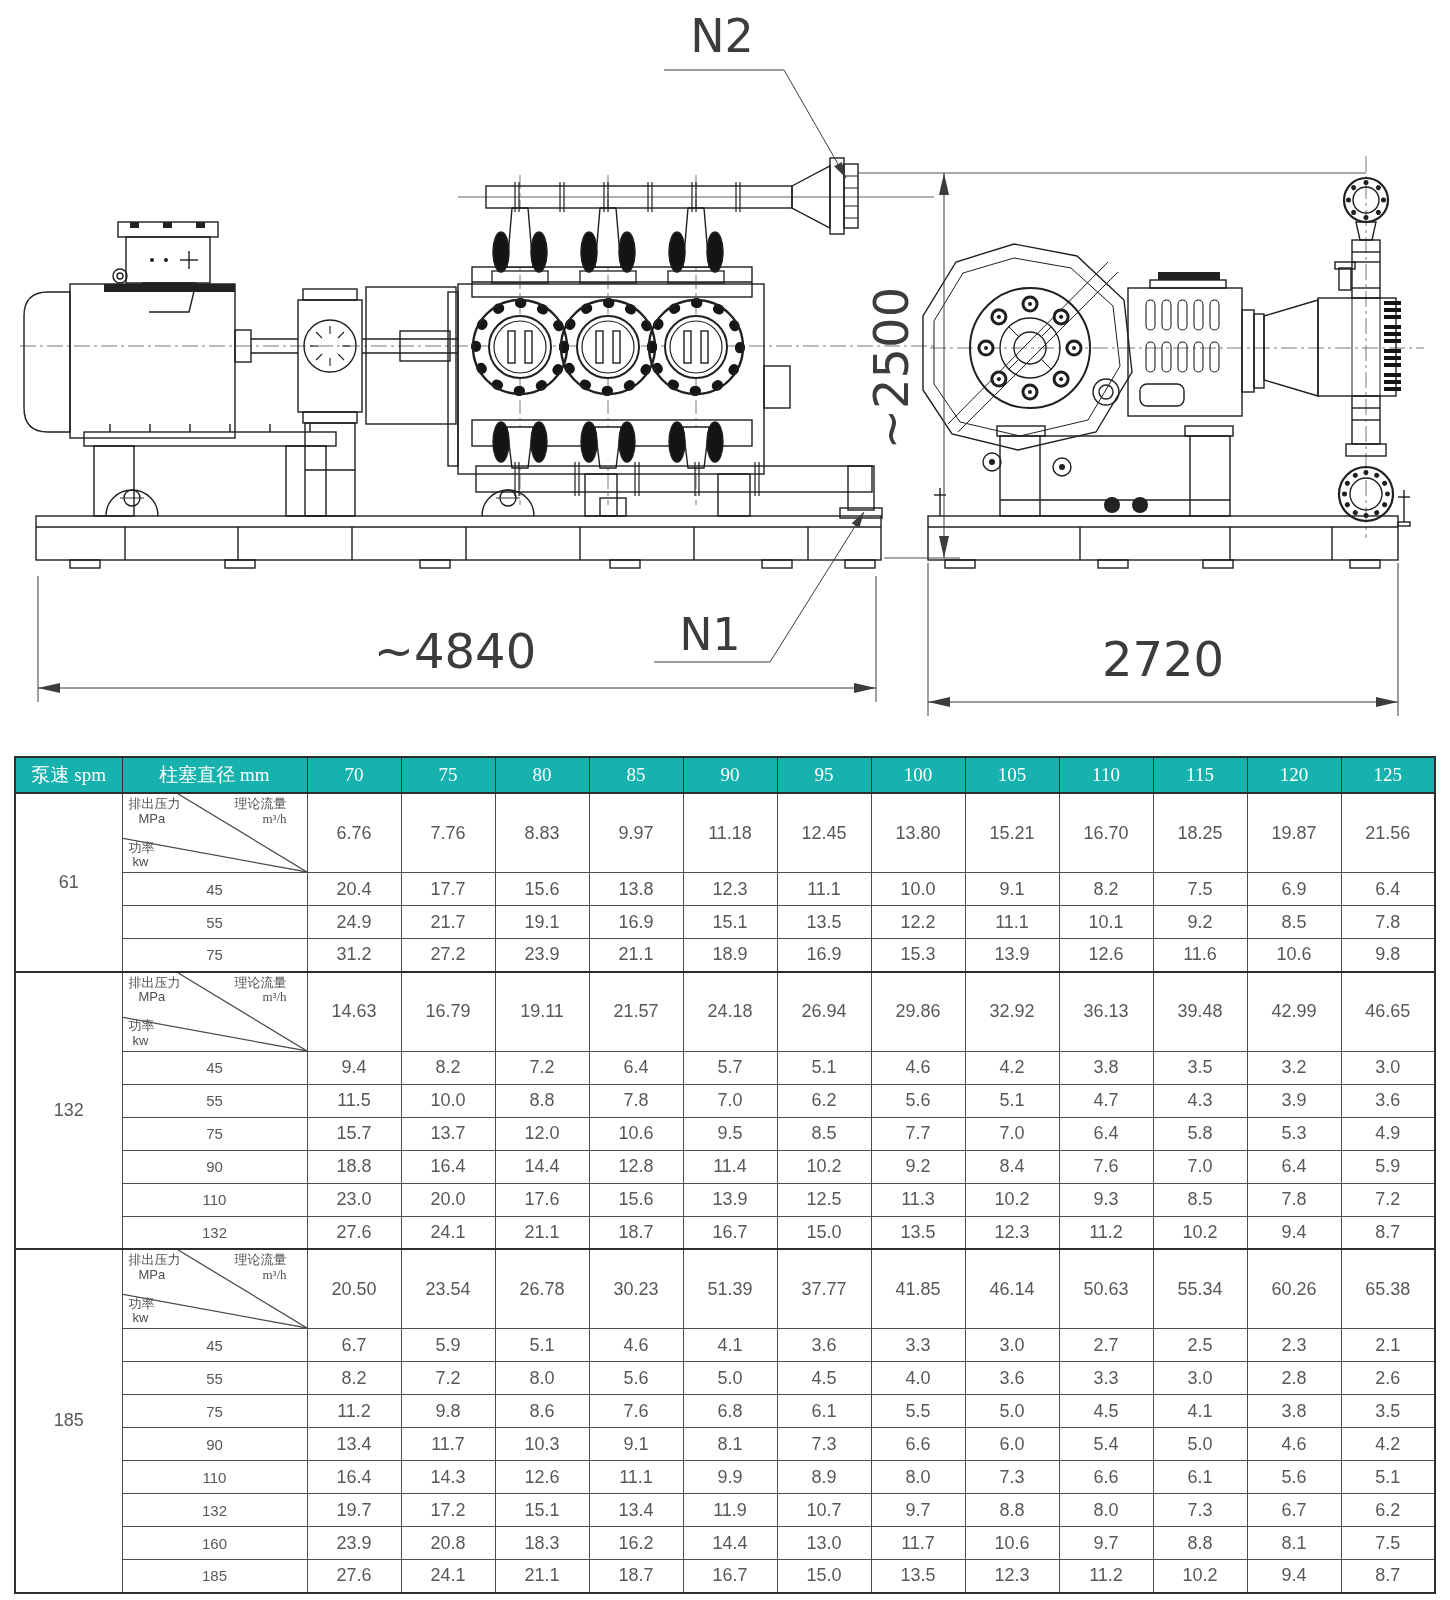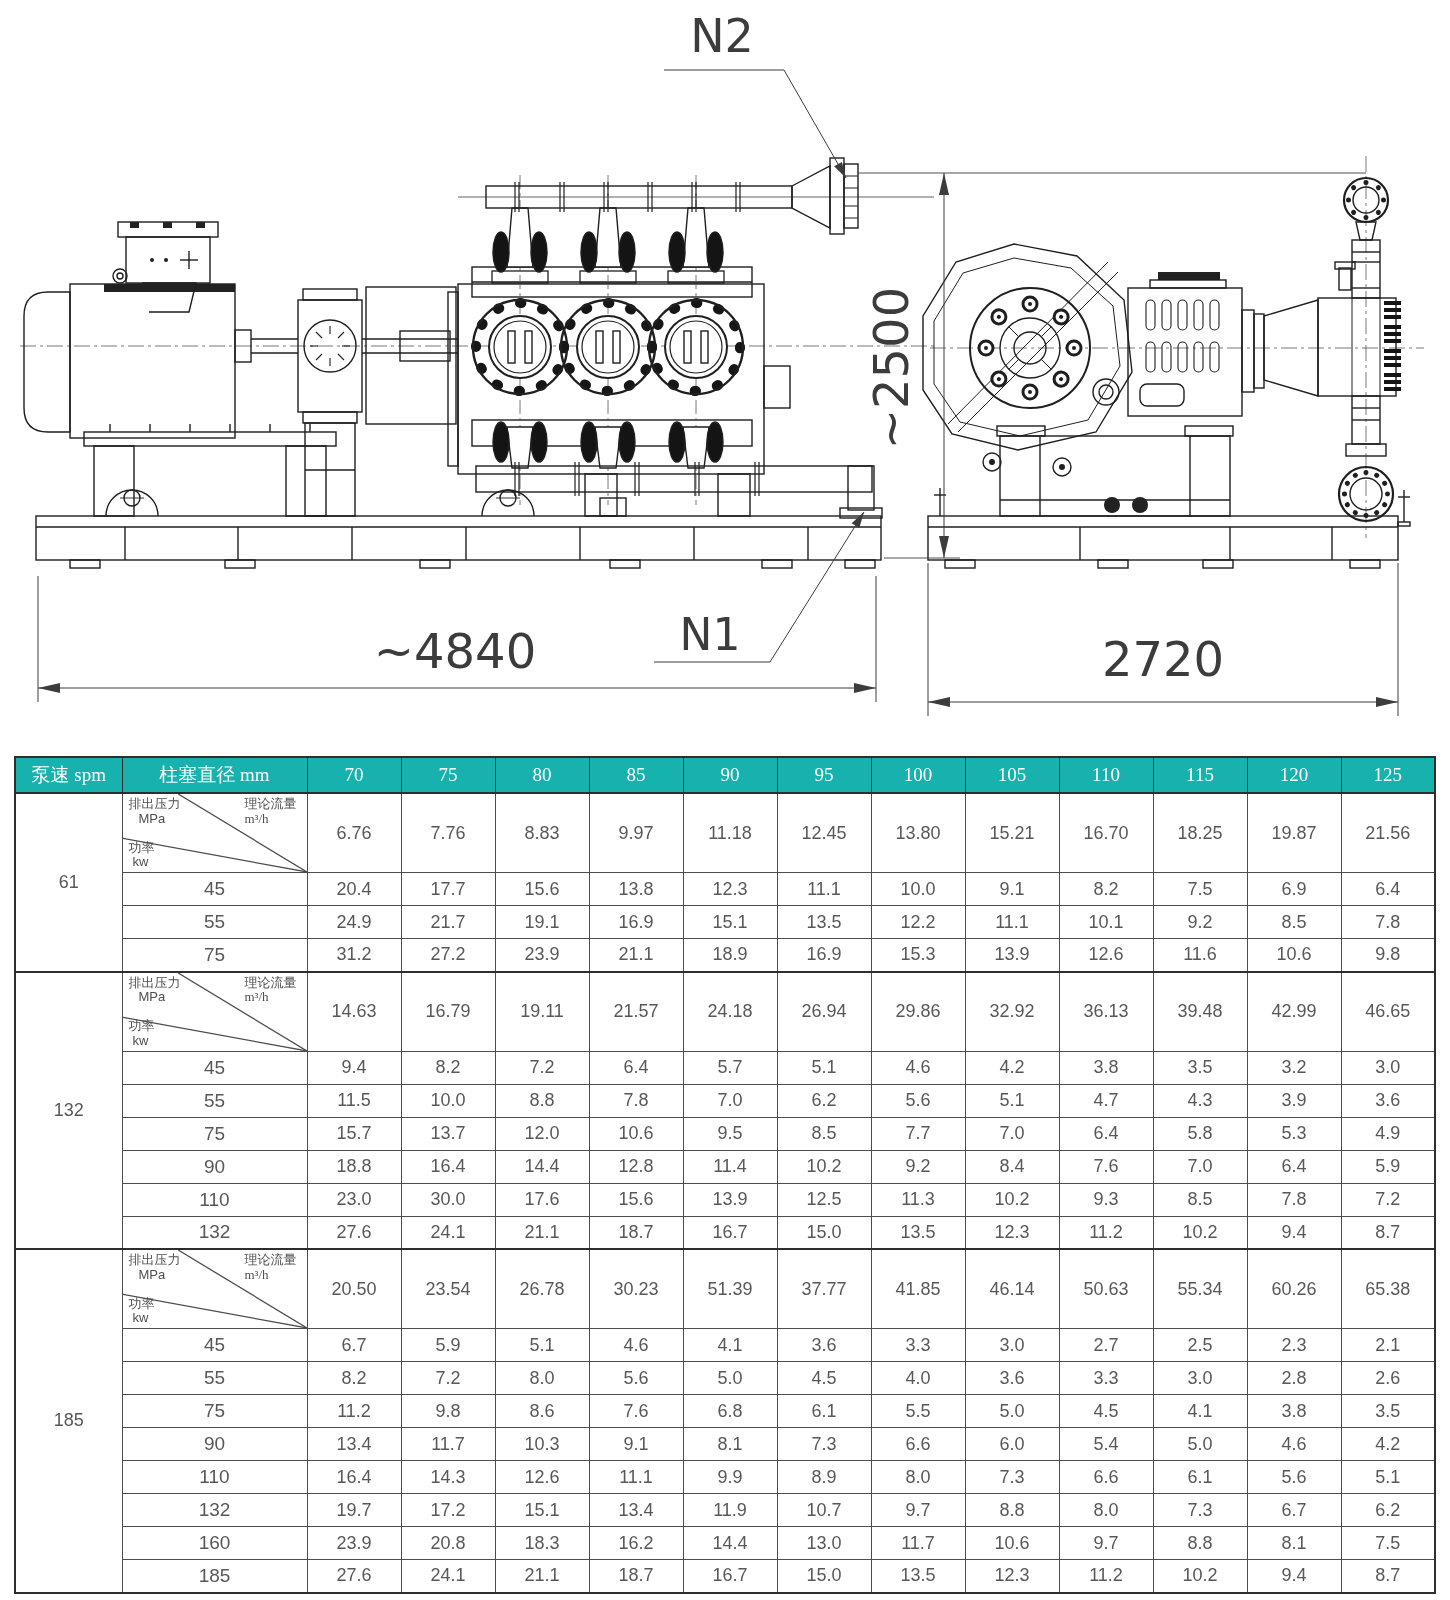--- a/index.html
+++ b/index.html
@@ -10,33 +10,33 @@
   .dim-text{font-family:"DejaVu Sans",sans-serif;fill:#3c3c3c;}
   .tbl-wrap{padding:4px 14px 0 14px;}
   table.spec{border-collapse:collapse;width:1422px;table-layout:fixed;
              font-family:"Liberation Sans",sans-serif;color:#585858;}
   table.spec{border:2.5px solid #2e2e2e;}
   table.spec th,table.spec td{border:1.4px solid #4d4d4d;text-align:center;vertical-align:middle;
              padding:0;font-weight:normal;}
   table.spec th{background:#17b2ae;color:#ffffff;font-size:19px;height:34px;
              border-color:#2e2e2e;border-bottom:2px solid #2e2e2e;font-family:Liberation Serif, serif;}
   td.speed-cell{font-size:18px;}
-  td.p-cell{font-size:19px;}
+  td.p-cell{font-size:15px;}
   td.val{font-size:18px;}
   tr.power-row{height:33px;}
   tr.flow-row{height:78px;}
   tr.group-start td{border-top:2.2px solid #2e2e2e;}
   td.diag-cell{position:relative;padding:0;height:78px;}
   .dc{position:absolute;inset:0;}
   .dc svg{position:absolute;inset:0;width:100%;height:100%;}
   .dc svg line{stroke:#4d4d4d;stroke-width:1.3;vector-effect:non-scaling-stroke;}
   .dc .lab{position:absolute;font-size:13px;line-height:1.12;color:#4f4f4f;}
   .dc .tl{top:3px;left:6px;text-align:left;}
   .dc .tl .u{display:block;padding-left:10px;}
-  .dc .tr{top:3px;right:10px;text-align:left;}
+  .dc .tr{top:3px;right:20px;text-align:right;}
   .dc .tr .u{display:block;font-family:Liberation Serif, serif;}
   .dc .bl{bottom:2px;left:6px;text-align:left;}
   .dc .bl .u{display:block;padding-left:4px;}
 </style>
 </head>
 <body>
 
 <div class="page">
 
   <div class="drawing">
@@ -567,21 +567,21 @@
             <td class="val">9.2</td>
             <td class="val">8.4</td>
             <td class="val">7.6</td>
             <td class="val">7.0</td>
             <td class="val">6.4</td>
             <td class="val">5.9</td>
           </tr>
           <tr class="power-row">
             <td class="p-cell">110</td>
             <td class="val">23.0</td>
-            <td class="val">30.0</td>
+            <td class="val">20.0</td>
             <td class="val">17.6</td>
             <td class="val">15.6</td>
             <td class="val">13.9</td>
             <td class="val">12.5</td>
             <td class="val">11.3</td>
             <td class="val">10.2</td>
             <td class="val">9.3</td>
             <td class="val">8.5</td>
             <td class="val">7.8</td>
             <td class="val">7.2</td>

